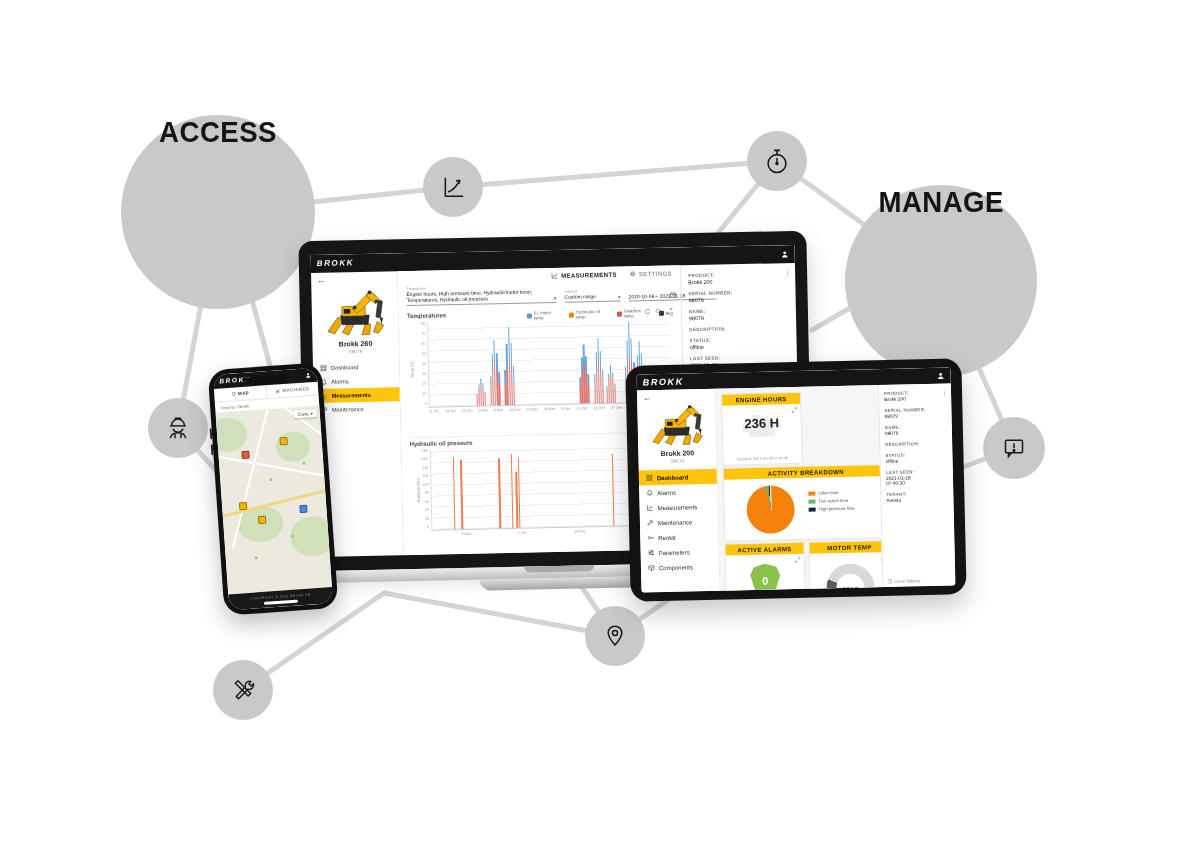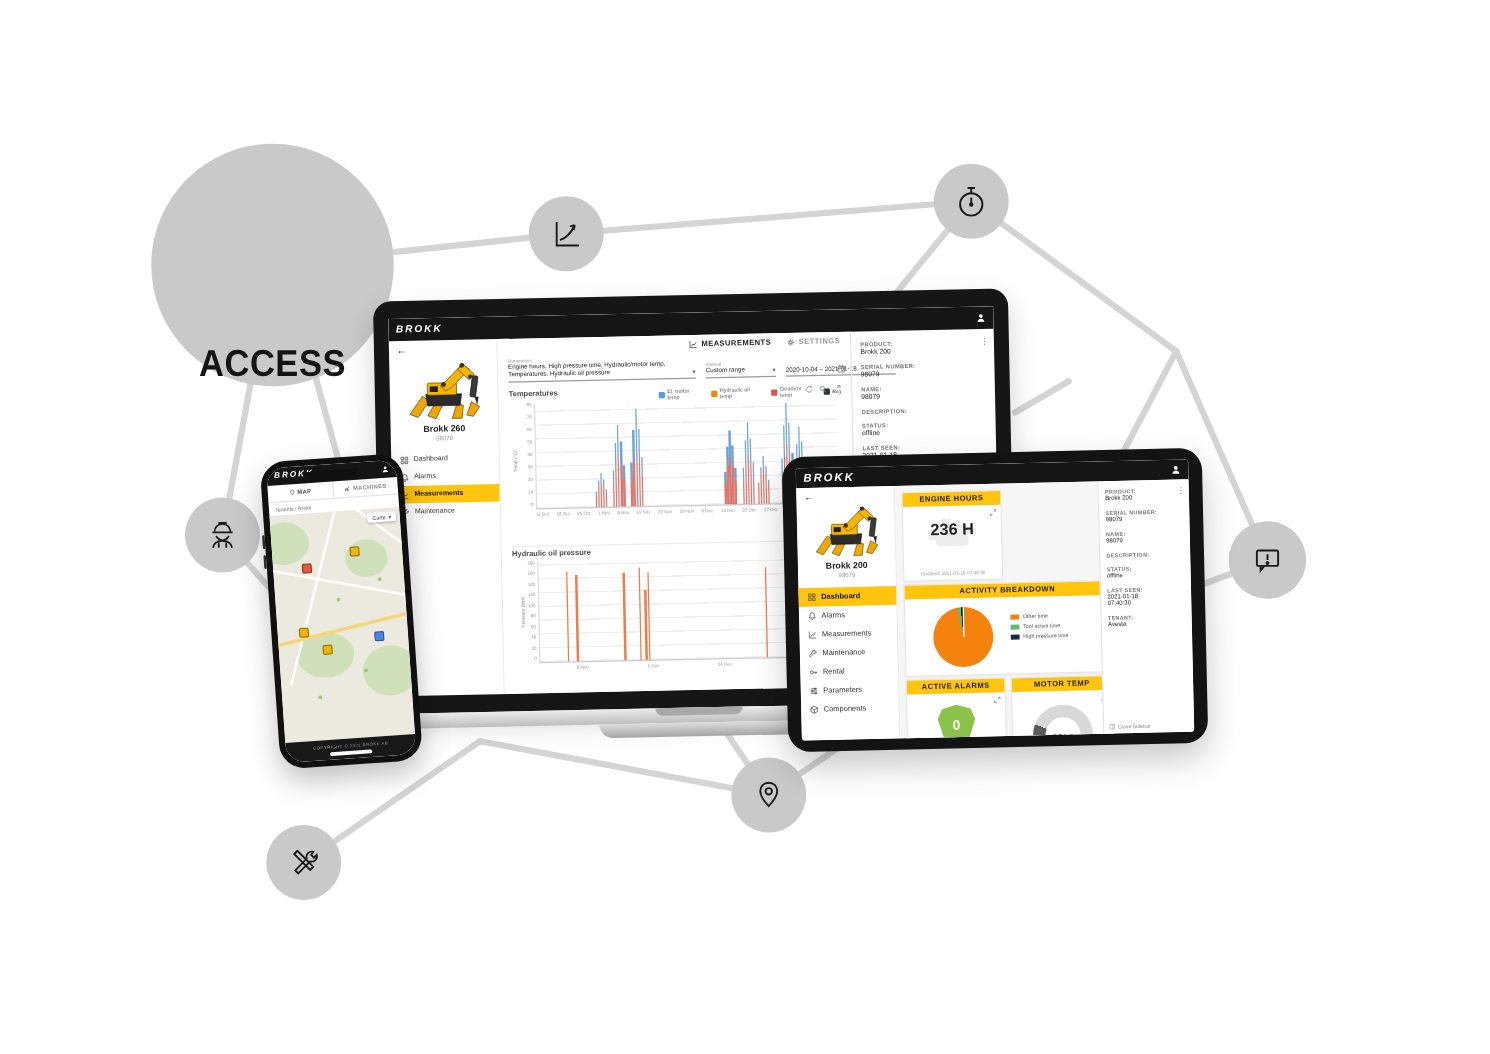--- a/index.html
+++ b/index.html
@@ -2,21 +2,21 @@
 <html><head>
 <meta charset="utf-8">
 <style>
   html,body{margin:0;padding:0;background:#fff;font-family:"Liberation Sans",sans-serif;}
   .stage{position:relative;width:1192px;height:843px;background:#fff;overflow:hidden;}
   .abs{position:absolute;}
   svg{display:block;}
 
   
   .net{position:absolute;left:0;top:0;z-index:0;}
-  .bigc{position:absolute;border-radius:50%;background:#c9c9c9;display:flex;align-items:flex-end;justify-content:center;z-index:1;}
+  .bigc{position:absolute;border-radius:50%;background:#c9c9c9;display:flex;align-items:flex-start;justify-content:center;z-index:1;}
   .bigc span{font-weight:800;font-size:30px;letter-spacing:.5px;color:#141414;transform:scaleX(.92);}
   .smc{position:absolute;border-radius:50%;background:#c9c9c9;display:flex;align-items:center;justify-content:center;z-index:1;}
 
   
   .topbar{background:#151515;display:flex;align-items:center;justify-content:space-between;padding:0 6px;}
   .logo{color:#fff;font-weight:800;letter-spacing:1.6px;font-style:italic;position:relative;line-height:1;}
   .mrow{display:flex;align-items:center;gap:4px;color:#333;}
   .mrow.active{background:#ffc40c;font-weight:700;color:#111;}
   .mi{width:7px;height:7px;flex:0 0 auto;stroke:#444;fill:none;stroke-width:1;}
   .ifield{margin-bottom:6px;}
@@ -207,20 +207,23 @@
       <line x1="615" y1="636" x2="560" y2="555"></line>
       <line x1="941" y1="281" x2="1014" y2="448"></line>
       <line x1="1014" y1="448" x2="950" y2="472"></line>
       <line x1="941" y1="281" x2="890" y2="378"></line>
       <line x1="855" y1="305" x2="812" y2="330"></line>
     </g>
   </svg>
 
   <div class="bigc" style="left:121px;top:115px;width:194px;height:194px;">
     <span>ACCESS</span>
+  </div>
+  <div class="bigc" style="left:845px;top:185px;width:192px;height:192px;">
+    <span>MANAGE</span>
   </div>
 
   <div class="smc" style="left:423px;top:157px;width:60px;height:60px;">
     <svg width="34" height="34" viewBox="0 0 40 40" stroke="#1a1a1a" stroke-width="1.8" fill="none">
       <path d="M11 9v22h21"></path>
         <path d="M14 26c7-2 11-8 14-14"></path>
         <path d="M28 12l-4.5 1M28 12l-1 4.5"></path>
     </svg>
   </div>
   <div class="smc" style="left:747px;top:131px;width:60px;height:60px;">

